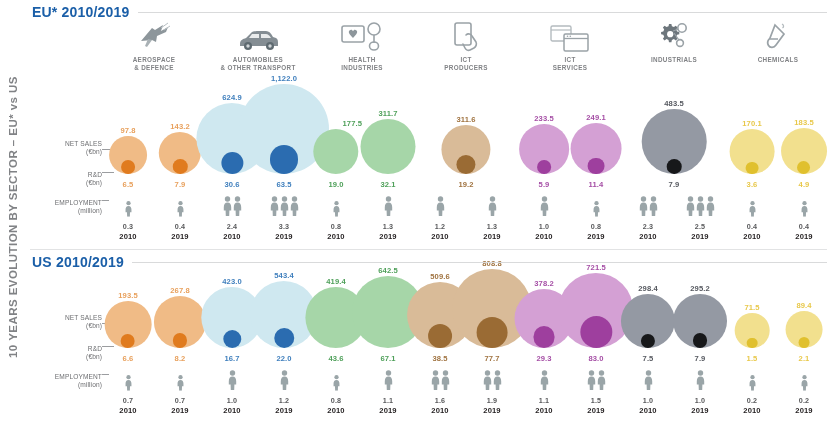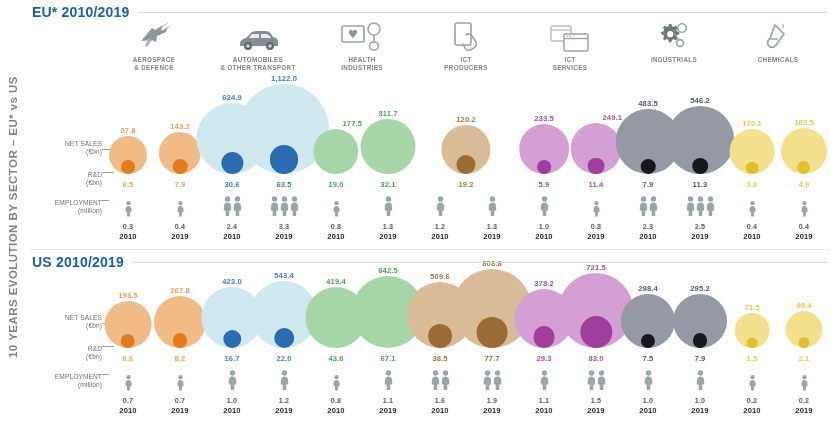--- a/index.html
+++ b/index.html
@@ -413,21 +413,21 @@
             <div>PRODUCERS</div>
           </div>
         </div>
         <div class="bubbles">
           <div class="yearcol">
             <div class="bubble-wrap" style="width: 49.1601px; height: 49.1601px;">
               <div class="big-bubble" style="width: 49.1601px; height: 49.1601px; background: rgb(217, 187, 152);">
                 <div class="small-bubble" style="width: 19.0241px; height: 19.0241px; background: rgb(154, 107, 52); left: 15.068px; bottom: 0px;"></div>
               </div>
             </div>
-            <div class="val-top" style="color: rgb(160, 115, 64); bottom: 66.1601px;">120.2</div>
+            <div class="val-top" style="color: rgb(160, 115, 64); bottom: 66.1601px;">311.6</div>
             <div class="val-bottom" style="color: rgb(160, 115, 64);">19.2</div>
           </div>
         </div>
         <div class="emp">
           <div class="empcol">
             <div class="figs">
               <span style="display: inline-block; transform: scale(1); transform-origin: center bottom;"><svg width="9" height="20" viewBox="0 0 9 20">
                   <circle cx="4.5" cy="3" r="2.7" fill="currentColor"></circle>
                   <path d="M4.5 6.4 C7 6.4 8.2 8.2 8.2 11.2 L8.2 14.4 L6.4 14.4 L6.2 20 L2.8 20 L2.6 14.4 L0.8 14.4 L0.8 11.2 C0.8 8.2 2 6.4 4.5 6.4 Z" fill="currentColor"></path>
                 </svg></span>
@@ -473,21 +473,21 @@
             </div>
             <div class="val-top" style="color: rgb(165, 78, 165); bottom: 66.7582px; margin-top: 13px;">233.5</div>
             <div class="val-bottom" style="color: rgb(165, 78, 165);">5.9</div>
           </div>
           <div class="yearcol">
             <div class="bubble-wrap" style="width: 50.8676px; height: 50.8676px;">
               <div class="big-bubble" style="width: 50.8676px; height: 50.8676px; background: rgb(212, 160, 212);">
                 <div class="small-bubble" style="width: 16.2652px; height: 16.2652px; background: rgb(158, 63, 158); left: 17.3012px; bottom: 0px;"></div>
               </div>
             </div>
-            <div class="val-top" style="color: rgb(165, 78, 165); bottom: 67.8676px; text-align: right;">249.1</div>
+            <div class="val-top" style="color: rgb(165, 78, 165); bottom: 67.8676px;">249.1</div>
             <div class="val-bottom" style="color: rgb(165, 78, 165);">11.4</div>
           </div>
         </div>
         <div class="emp">
           <div class="empcol">
             <div class="figs">
               <span style="display: inline-block; transform: scale(1); transform-origin: center bottom;"><svg width="9" height="20" viewBox="0 0 9 20">
                   <circle cx="4.5" cy="3" r="2.7" fill="currentColor"></circle>
                   <path d="M4.5 6.4 C7 6.4 8.2 8.2 8.2 11.2 L8.2 14.4 L6.4 14.4 L6.2 20 L2.8 20 L2.6 14.4 L0.8 14.4 L0.8 11.2 C0.8 8.2 2 6.4 4.5 6.4 Z" fill="currentColor"></path>
                 </svg></span>
@@ -527,29 +527,20 @@
         <div class="bubbles">
           <div class="yearcol">
             <div class="bubble-wrap" style="width: 64.5773px; height: 64.5773px;">
               <div class="big-bubble" style="width: 64.5773px; height: 64.5773px; background: rgb(148, 153, 163);">
                 <div class="small-bubble" style="width: 14.7128px; height: 14.7128px; background: rgb(23, 24, 26); left: 24.9322px; bottom: 0px;"></div>
               </div>
             </div>
             <div class="val-top" style="color: rgb(85, 88, 95); bottom: 81.5773px;">483.5</div>
             <div class="val-bottom" style="color: rgb(85, 88, 95);">7.9</div>
           </div>
-          <div class="yearcol">
-            <div class="bubble-wrap" style="width: 67.6311px; height: 67.6311px;">
-              <div class="big-bubble" style="width: 67.6311px; height: 67.6311px; background: rgb(148, 153, 163);">
-                <div class="small-bubble" style="width: 16.2244px; height: 16.2244px; background: rgb(23, 24, 26); left: 25.7033px; bottom: 0px;"></div>
-              </div>
-            </div>
-            <div class="val-top" style="color: rgb(85, 88, 95); bottom: 84.6311px;">546.2</div>
-            <div class="val-bottom" style="color: rgb(85, 88, 95);">11.3</div>
-          </div>
         </div>
         <div class="emp">
           <div class="empcol">
             <div class="figs">
               <span style="display: inline-block; transform: scale(1); transform-origin: center bottom;"><svg width="9" height="20" viewBox="0 0 9 20">
                   <circle cx="4.5" cy="3" r="2.7" fill="currentColor"></circle>
                   <path d="M4.5 6.4 C7 6.4 8.2 8.2 8.2 11.2 L8.2 14.4 L6.4 14.4 L6.2 20 L2.8 20 L2.6 14.4 L0.8 14.4 L0.8 11.2 C0.8 8.2 2 6.4 4.5 6.4 Z" fill="currentColor"></path>
                 </svg></span>
               <span style="display: inline-block; transform: scale(1); transform-origin: center bottom;"><svg width="9" height="20" viewBox="0 0 9 20">
                   <circle cx="4.5" cy="3" r="2.7" fill="currentColor"></circle>

